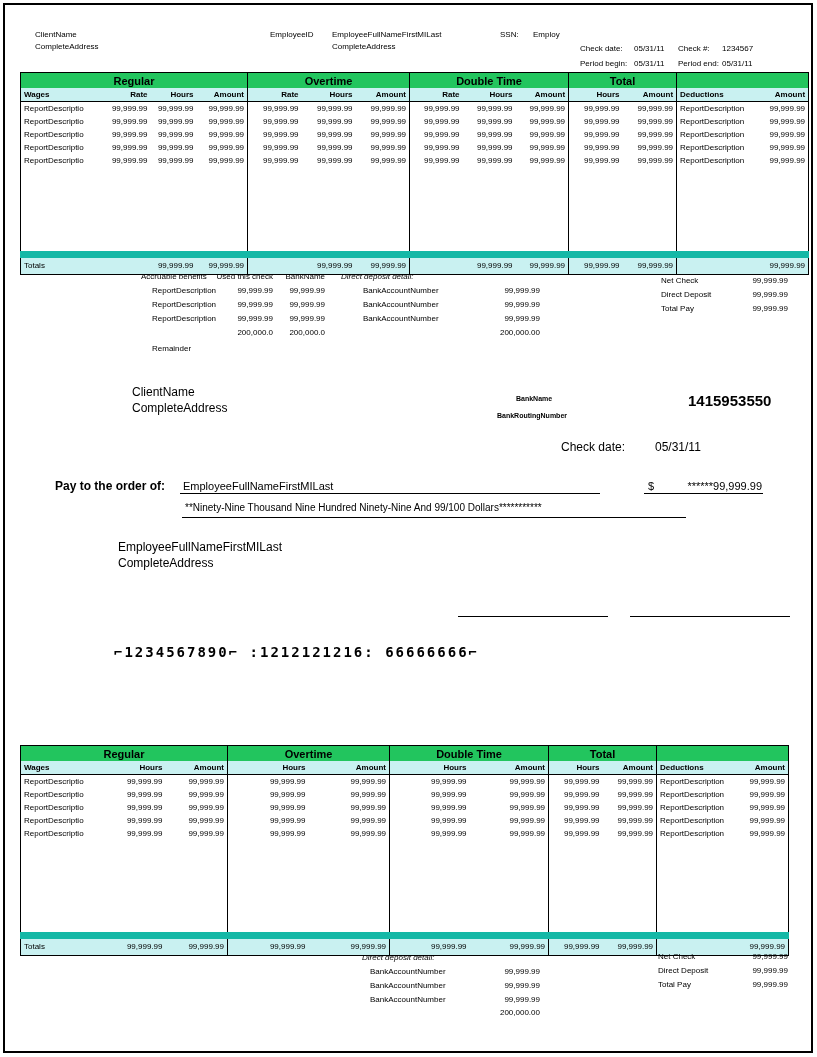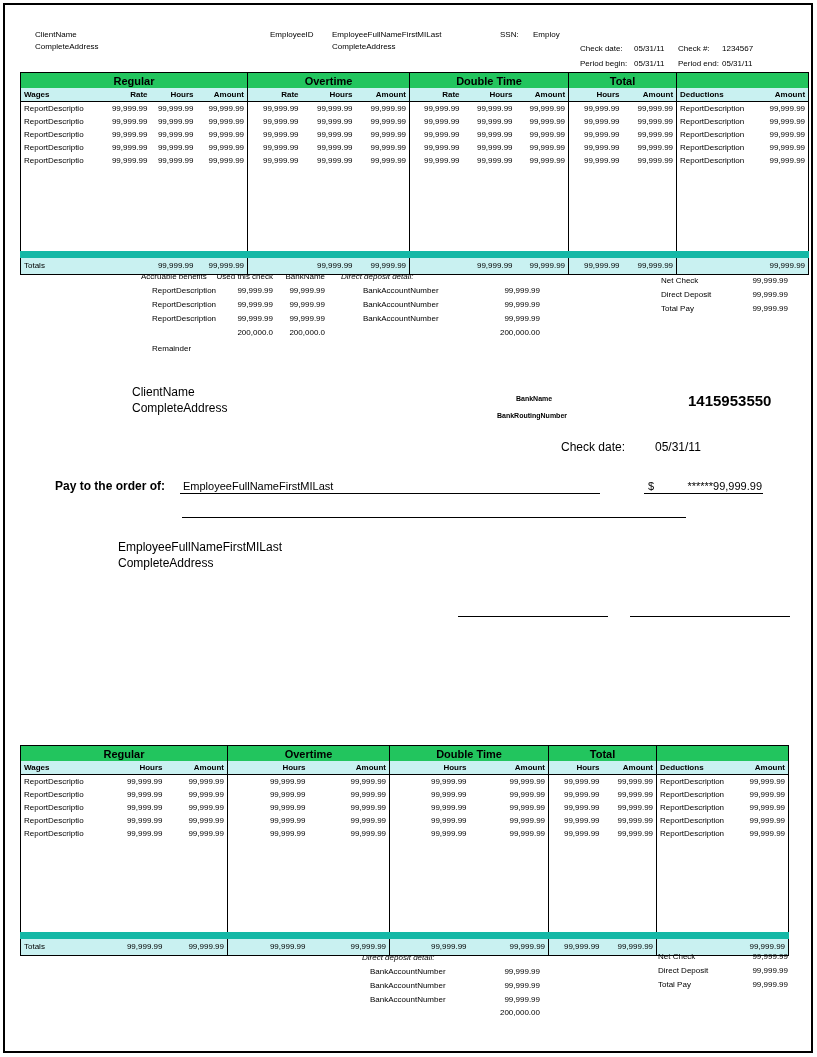--- a/index.html
+++ b/index.html
@@ -247,28 +247,30 @@
   <span class="abs b" style="left:688px;top:392px;font-size:15px">1415953550</span>
   <span class="abs f12" style="left:561px;top:440px">Check date:</span>
   <span class="abs f12" style="left:655px;top:440px">05/31/11</span>
 
   <span class="abs f12 b" style="left:55px;top:479px">Pay to the order of:</span>
   <span class="abs f11" style="left:183px;top:480px">EmployeeFullNameFirstMILast</span>
   <div class="uline" style="left:180px;top:493px;width:420px"></div>
   <span class="abs f11" style="left:648px;top:480px">$</span>
   <span class="abs f11 r" style="left:660px;top:480px;width:102px">******99,999.99</span>
   <div class="uline" style="left:644px;top:493px;width:119px"></div>
+  <span class="abs f10" style="left:185px;top:502px">**Ninety-Nine Thousand Nine Hundred Ninety-Nine And 99/100 Dollars***********</span>
   <div class="uline" style="left:182px;top:517px;width:504px"></div>
 
   <span class="abs f12" style="left:118px;top:540px">EmployeeFullNameFirstMILast</span>
   <span class="abs f12" style="left:118px;top:556px">CompleteAddress</span>
 
   <div class="uline" style="left:458px;top:616px;width:150px"></div>
   <div class="uline" style="left:630px;top:616px;width:160px"></div>
 
+  <span class="abs micr" style="left:114px;top:644px">⌐1234567890⌐ :1212121216: 66666666⌐</span>
 
 
   <table class="tbl" style="top:745px">
     <colgroup>
       <col style="width:85px">
         <col style="width:60px">
         <col style="width:62px">
       <col style="width:81px">
         <col style="width:81px">
       <col style="width:80px">

